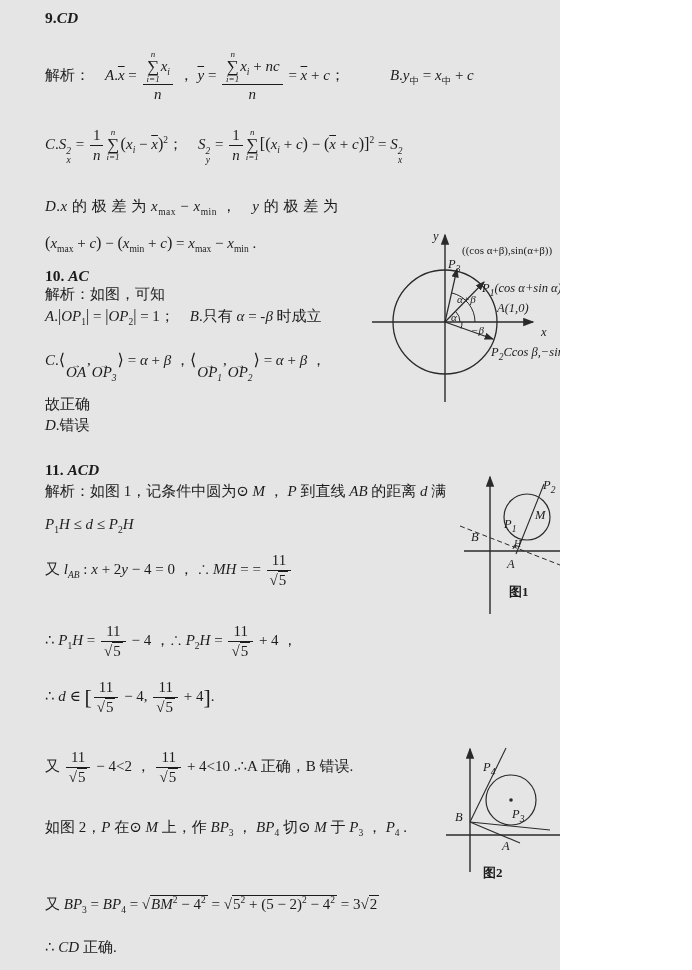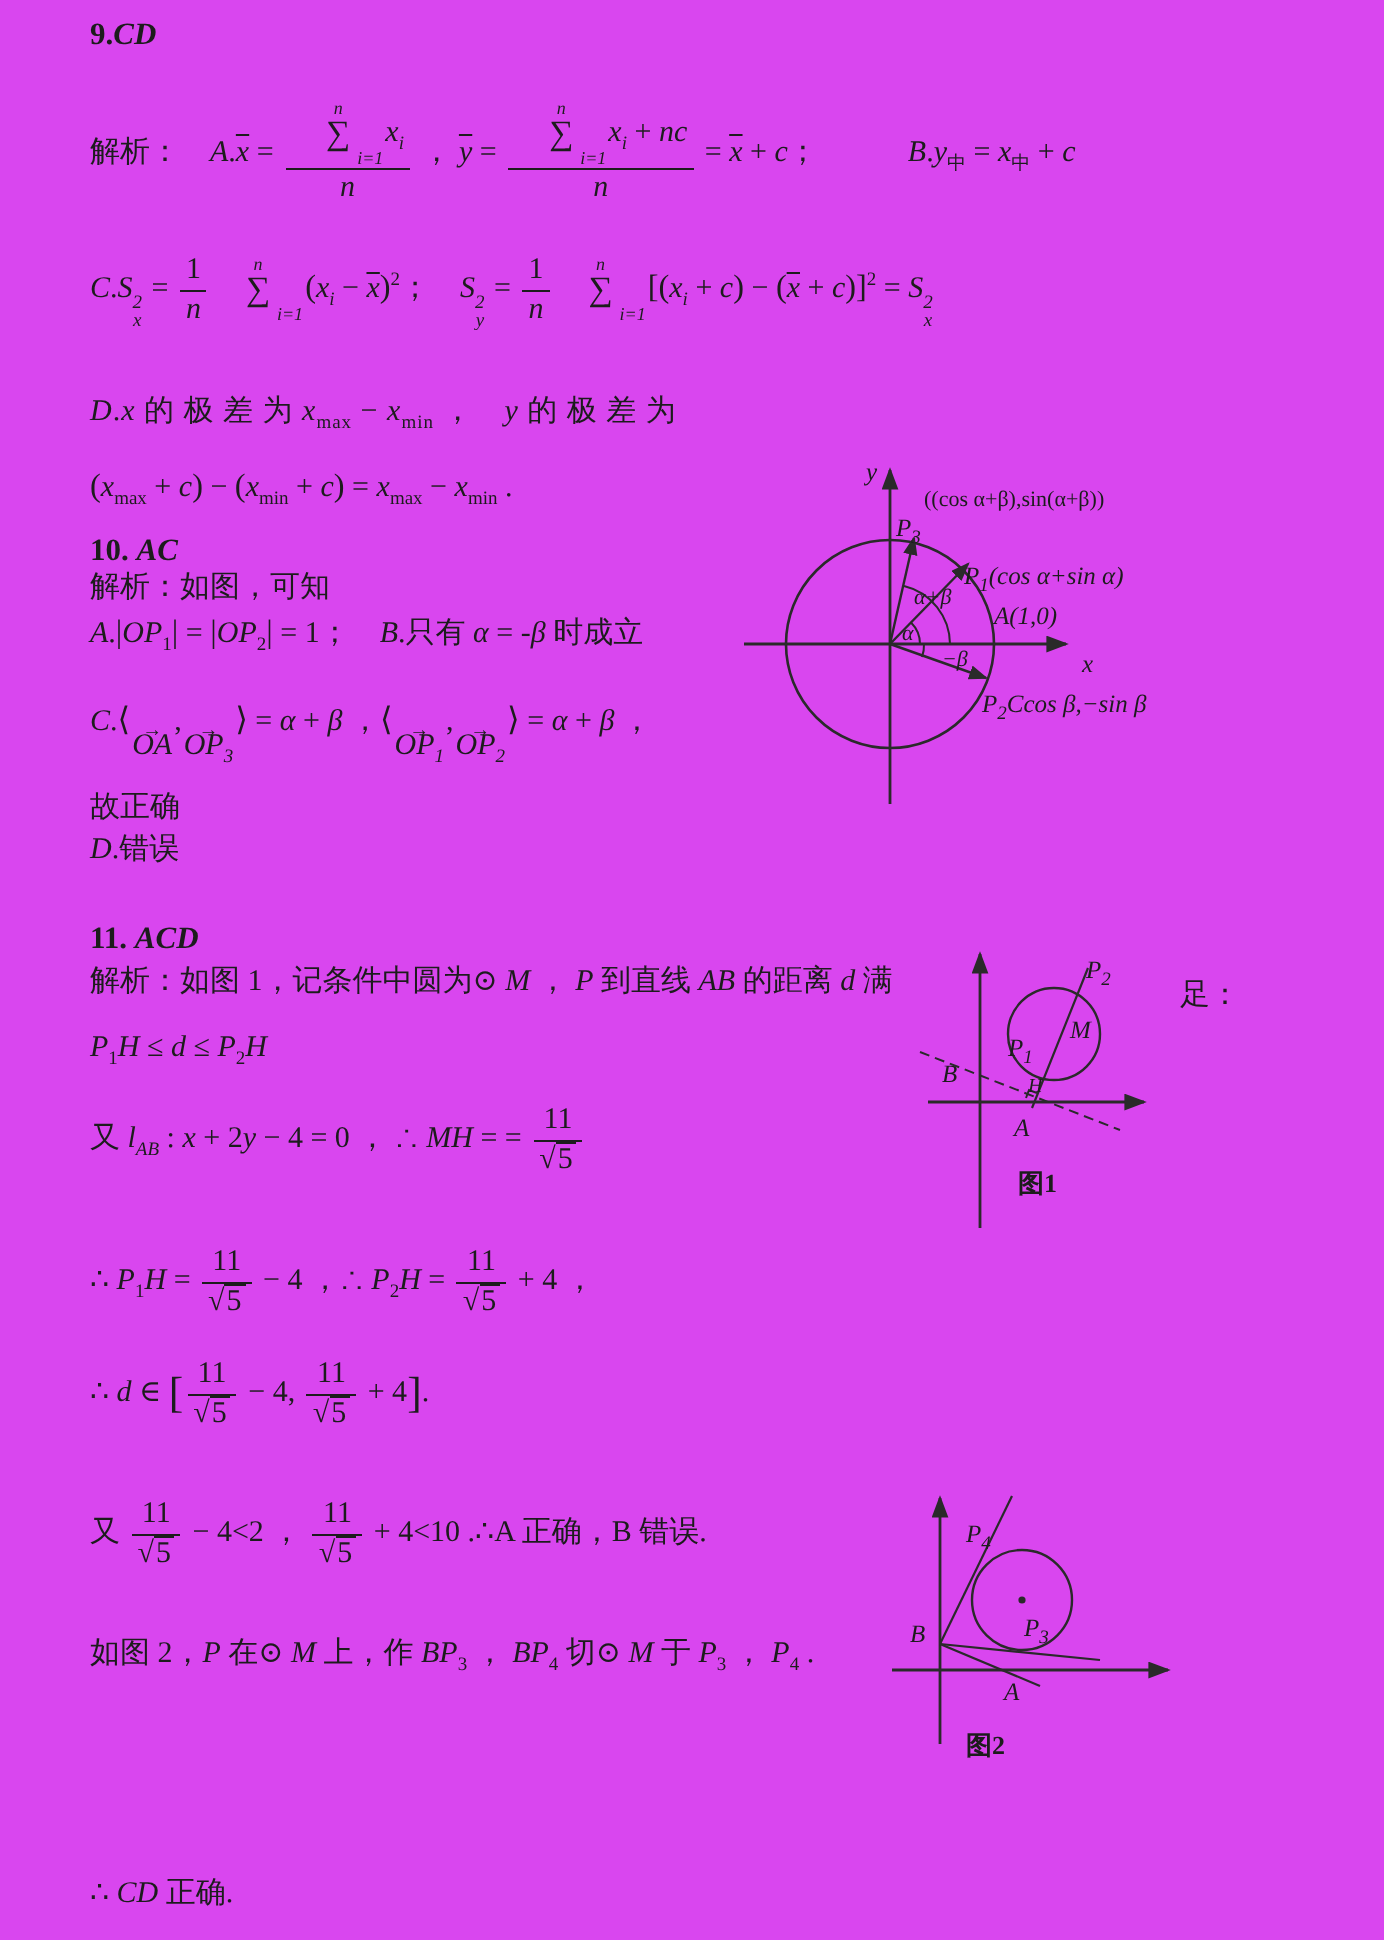--- a/index.html
+++ b/index.html
@@ -1,31 +1,31 @@
 <!DOCTYPE html>
 <html><head>
 <meta charset="utf-8">
 <style>
   html,body{margin:0;padding:0;background:#ffffff;}
-  .page{position:relative;width:692px;height:970px;background:#d946ef;overflow:hidden;
+  .page{position:relative;width:560px;height:970px;background:#e5e5e5;overflow:hidden;
         font-family:"Liberation Serif","DejaVu Serif",serif;color:#1c1c1c;}
   .ln{position:absolute;left:45px;font-size:15px;white-space:nowrap;line-height:1.25;}
   .ti{font-weight:bold;font-size:15.5px;}
   i{font-family:"Liberation Serif","DejaVu Serif",serif;}
   sub{font-size:9.5px;}
   sup{font-size:9.5px;}
   
   .frac{display:inline-flex;flex-direction:column;vertical-align:middle;text-align:center;margin:0 2px;}
   .frac>.num{display:block;border-bottom:1px solid #1c1c1c;padding:0 3px;}
   .frac>.den{display:block;padding:0 3px;}
   
   .sum{display:inline-flex;flex-direction:column;align-items:center;vertical-align:middle;line-height:1;margin:0 1px;}
   .sum>.st{font-size:9px;font-style:italic;}
   .sum>.ss{font-size:17px;line-height:.95;}
-  .sum>.sb{font-size:9px;font-style:italic;margin-left:32px;}
+  .sum>.sb{font-size:9px;font-style:italic;}
   
   .bar{text-decoration:overline;}
   
   .vec{display:inline-flex;flex-direction:column;align-items:center;line-height:.62;vertical-align:-3px;margin:0 1px;}
   .vec>.va{font-size:10px;}
   .vec>.vb{font-style:italic;}
   
   .ss2{display:inline-flex;flex-direction:column;align-items:center;line-height:1;font-size:9.5px;
        vertical-align:-5px;font-style:italic;margin-right:1px;}
   
@@ -161,20 +161,21 @@
         <span class="den"><span class="rt">√<span class="rdx">5</span></span></span>
       </span> + 4<span class="bb">]</span>.</div>
   <div class="ln" style="top:748px;">又 <span class="frac">
         <span class="num">11</span>
         <span class="den"><span class="rt">√<span class="rdx">5</span></span></span>
       </span> − 4&lt;2 ， <span class="frac">
         <span class="num">11</span>
         <span class="den"><span class="rt">√<span class="rdx">5</span></span></span>
       </span> + 4&lt;10 .∴A 正确，B 错误.</div>
   <div class="ln" style="top:818px;">如图 2，<i>P</i> 在⊙ <i>M</i> 上，作 <i>BP</i><sub>3</sub> ， <i>BP</i><sub>4</sub> 切⊙ <i>M</i> 于 <i>P</i><sub>3</sub> ， <i>P</i><sub>4</sub> .</div>
+  <div class="ln" style="top:895px;">又 <i>BP</i><sub>3</sub> = <i>BP</i><sub>4</sub> = <span class="rt">√<span class="rdx"><i>BM</i><sup>2</sup> − 4<sup>2</sup></span></span> = <span class="rt">√<span class="rdx">5<sup>2</sup> + (5 − 2)<sup>2</sup> − 4<sup>2</sup></span></span> = 3<span class="rt">√<span class="rdx">2</span></span></div>
   <div class="ln" style="top:938px;">∴ <i>CD</i> 正确.</div>
 
   <div class="fig" style="left:452px;top:468px;width:190px;height:152px;">
     <svg width="190" height="152" viewBox="0 0 190 152">
       <defs>
         <marker id="ah11a" markerWidth="9" markerHeight="7" refX="7" refY="3" orient="auto">
           <path d="M0,0 L8,3 L0,6 Z" fill="#2a2a2a"></path>
         </marker>
       </defs>
       <line x1="38" y1="146" x2="38" y2="9" stroke="#2a2a2a" stroke-width="1.4" marker-end="url(#ah11a)"></line>

